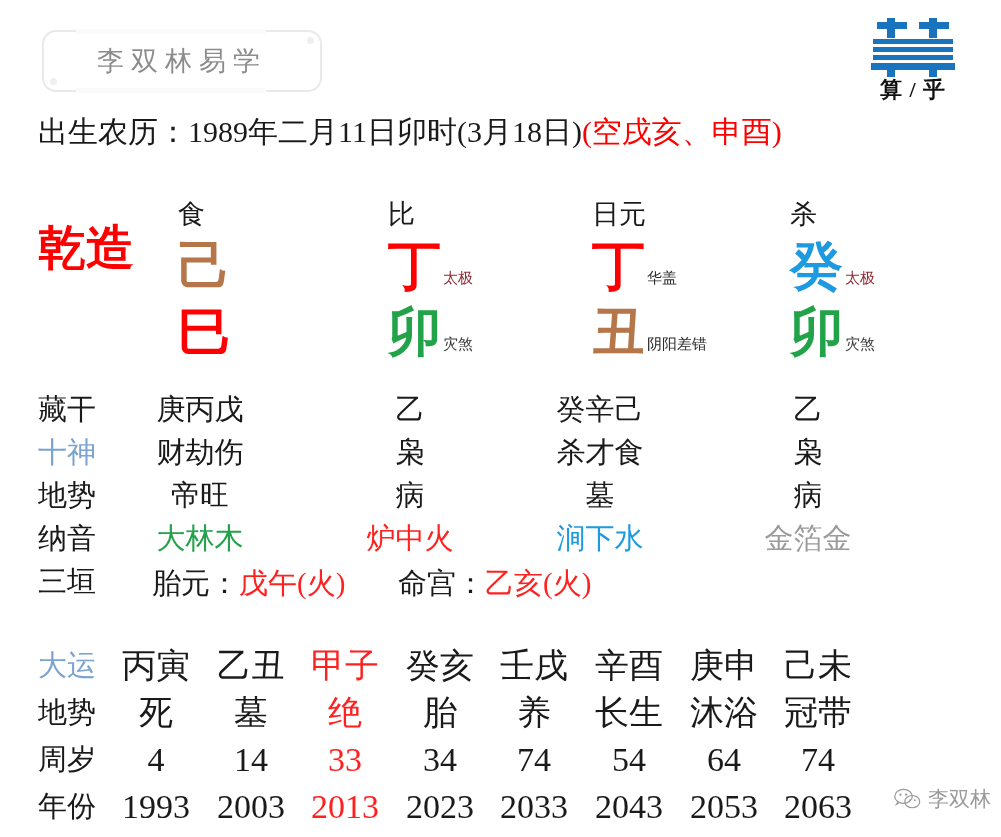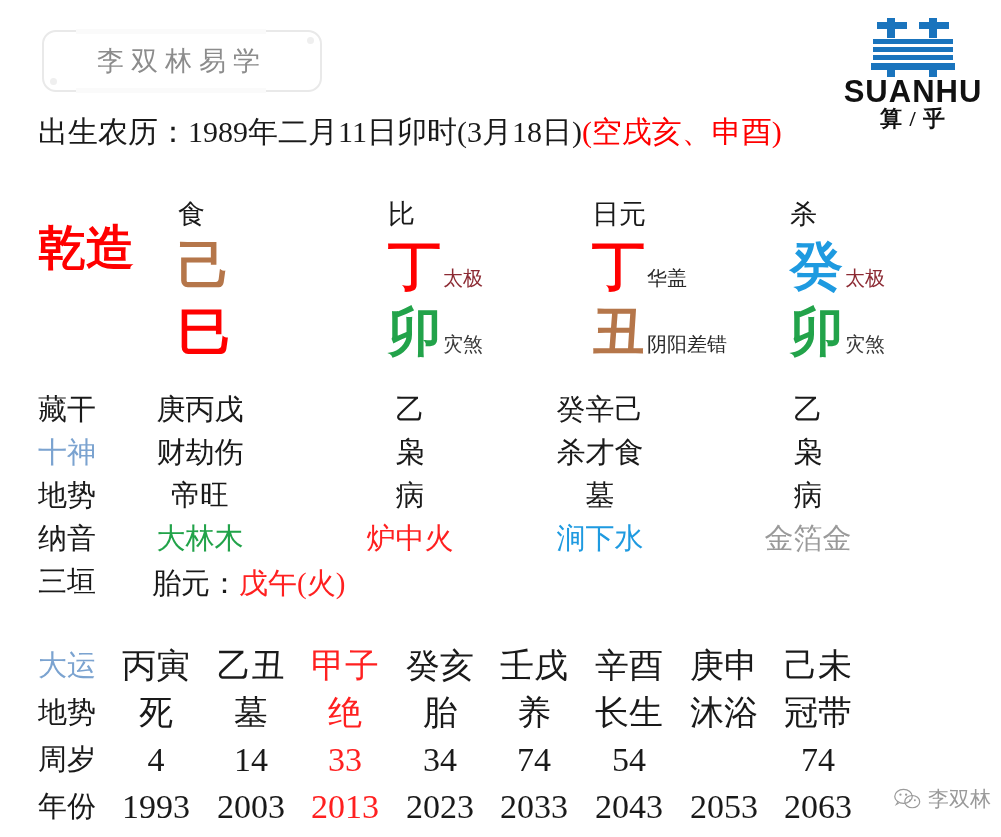--- a/index.html
+++ b/index.html
@@ -116,21 +116,21 @@
   .p-char {
     font-size: 53px;
     font-weight: 700;
     line-height: 66px;
     font-family: "Liberation Sans", "DejaVu Sans", sans-serif;
     display: inline-block;
     vertical-align: top;
   }
   .p-note {
     display: inline-block;
-    font-size: 20px;
+    font-size: 15px;
     line-height: 66px;
     vertical-align: bottom;
     padding-left: 2px;
     white-space: nowrap;
     position: relative;
     top: 12px;
   }
   .gz-label {
     position: absolute;
     left: 38px;
@@ -224,21 +224,20 @@
         <rect x="24" y="2" width="8" height="20"></rect>
         <rect x="66" y="2" width="8" height="20"></rect>
         <rect x="10" y="23" width="80" height="5"></rect>
         <rect x="10" y="31" width="80" height="5"></rect>
         <rect x="10" y="39" width="80" height="5"></rect>
         <rect x="8" y="47" width="84" height="7"></rect>
         <rect x="24" y="47" width="8" height="14"></rect>
         <rect x="66" y="47" width="8" height="14"></rect>
       </g>
     </svg>
-    <div class="brand-word">SUANHU</div>
     <div class="brand-sub">算 / 乎</div>
   </div>
 
   <div class="birth-line">
     <span>出生农历：</span><span>1989年二月11日卯时</span><span>(3月18日)</span><span class="kong">(空戌亥、申酉)</span>
   </div>
 
   <div class="pillars">
     <div class="gz-label">乾造</div>
     <div class="pillar" id="pillar0" style="left:178px;">
@@ -288,20 +287,21 @@
       <div class="drow">
         <div class="dlabel" style="color: rgb(26, 26, 26);">纳音</div>
         <div class="dcell" style="color: rgb(34, 163, 74); left: 110px; width: 180px;">大林木</div>
         <div class="dcell" style="color: rgb(255, 32, 32); left: 320px; width: 180px;">炉中火</div>
         <div class="dcell" style="color: rgb(30, 154, 224); left: 510px; width: 180px;">涧下水</div>
         <div class="dcell" style="color: rgb(154, 154, 154); left: 718px; width: 180px;">金箔金</div>
       </div>
       <div class="sy-row">
         <div class="dlabel">三垣</div>
         <div class="sy-item" style="left: 152px;"><span>胎元：</span><span style="color: rgb(255, 32, 32);">戊午(火)</span></div>
+        <div class="sy-item" style="left: 398px;"><span>命宫：</span><span style="color: rgb(255, 32, 32);">乙亥(火)</span></div>
       </div>
     </div>
 
   <div class="ltable" id="luck-table">
       <div class="lrow">
         <div class="llabel" style="color: rgb(123, 163, 208);">大运</div>
         <div class="lcell" style="left: 104px; color: rgb(26, 26, 26);">丙寅</div>
         <div class="lcell" style="left: 199px; color: rgb(26, 26, 26);">乙丑</div>
         <div class="lcell" style="left: 293px; color: rgb(255, 32, 32);">甲子</div>
         <div class="lcell" style="left: 388px; color: rgb(26, 26, 26);">癸亥</div>
@@ -322,20 +322,21 @@
         <div class="lcell" style="left: 766px; color: rgb(26, 26, 26);">冠带</div>
       </div>
       <div class="lrow">
         <div class="llabel">周岁</div>
         <div class="lcell num" style="left: 104px; color: rgb(26, 26, 26);">4</div>
         <div class="lcell num" style="left: 199px; color: rgb(26, 26, 26);">14</div>
         <div class="lcell num" style="left: 293px; color: rgb(255, 32, 32);">33</div>
         <div class="lcell num" style="left: 388px; color: rgb(26, 26, 26);">34</div>
         <div class="lcell num" style="left: 482px; color: rgb(26, 26, 26);">74</div>
         <div class="lcell num" style="left: 577px; color: rgb(26, 26, 26);">54</div>
+        <div class="lcell num" style="left: 672px; color: rgb(26, 26, 26);">64</div>
         <div class="lcell num" style="left: 766px; color: rgb(26, 26, 26);">74</div>
       </div>
       <div class="lrow">
         <div class="llabel">年份</div>
         <div class="lcell num" style="left: 104px; color: rgb(26, 26, 26);">1993</div>
         <div class="lcell num" style="left: 199px; color: rgb(26, 26, 26);">2003</div>
         <div class="lcell num" style="left: 293px; color: rgb(255, 32, 32);">2013</div>
         <div class="lcell num" style="left: 388px; color: rgb(26, 26, 26);">2023</div>
         <div class="lcell num" style="left: 482px; color: rgb(26, 26, 26);">2033</div>
         <div class="lcell num" style="left: 577px; color: rgb(26, 26, 26);">2043</div>

